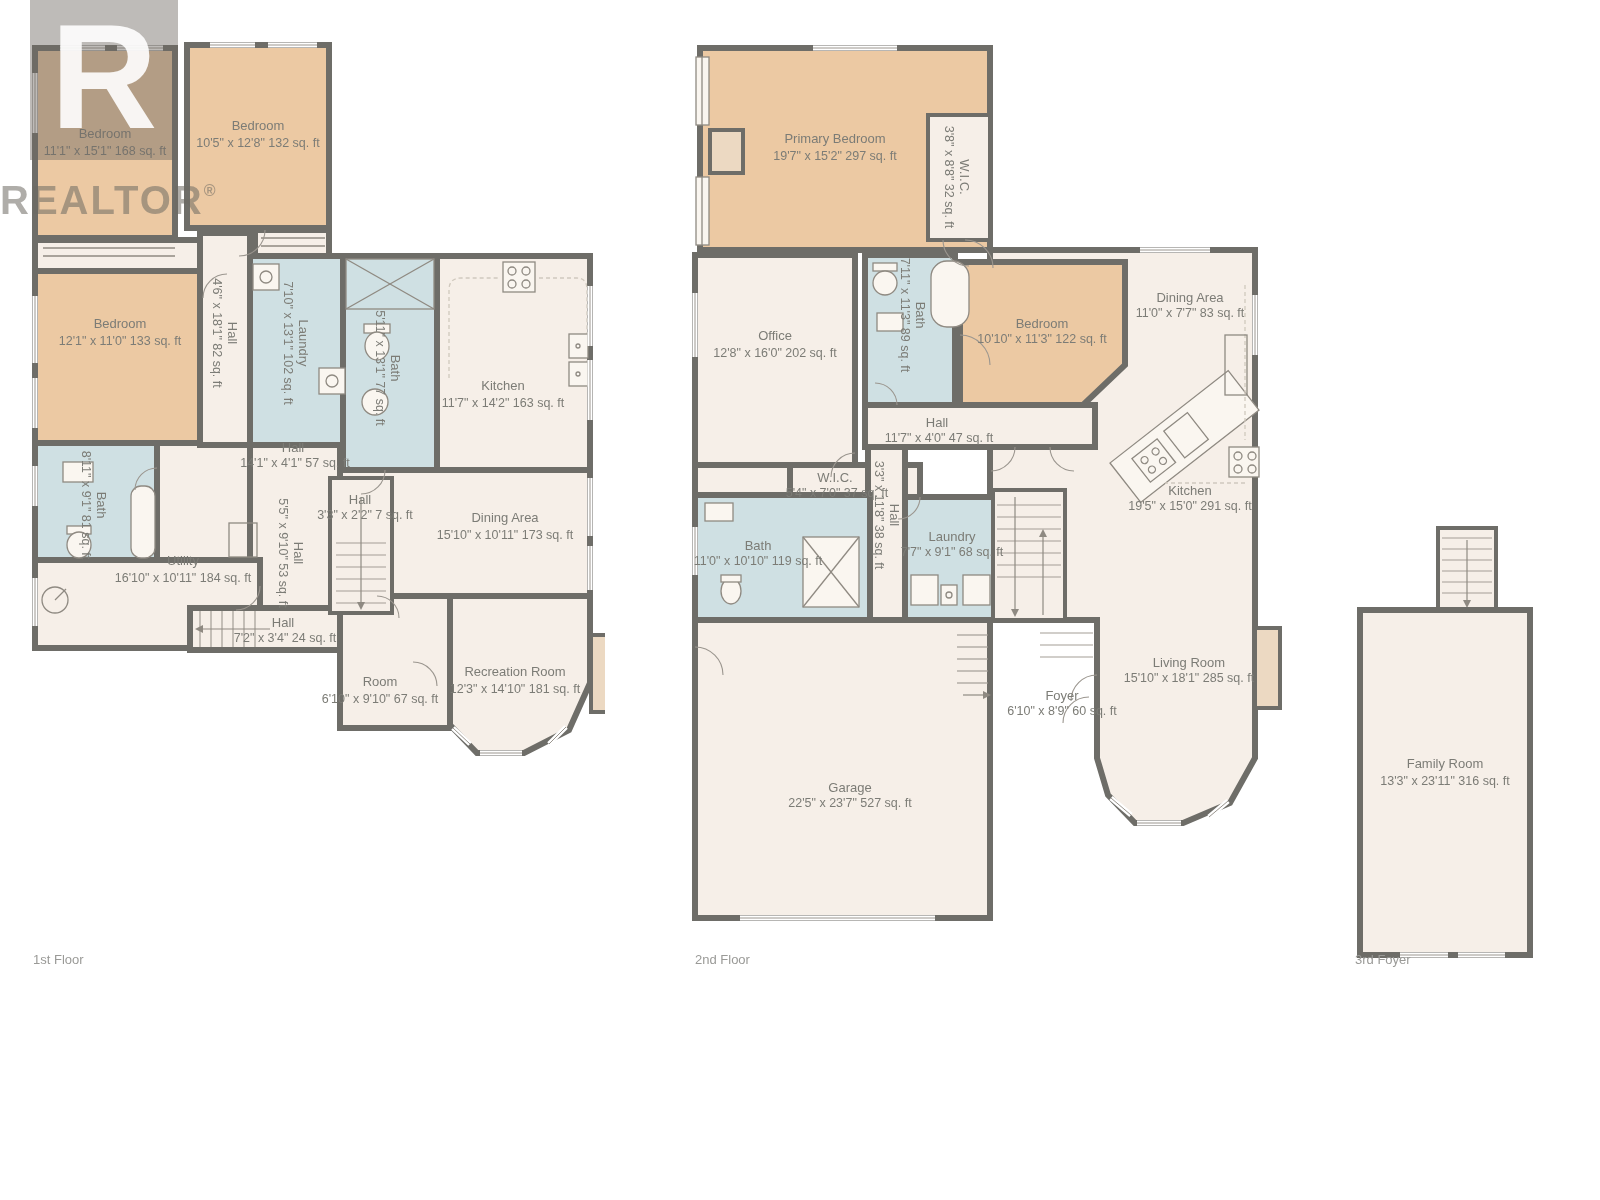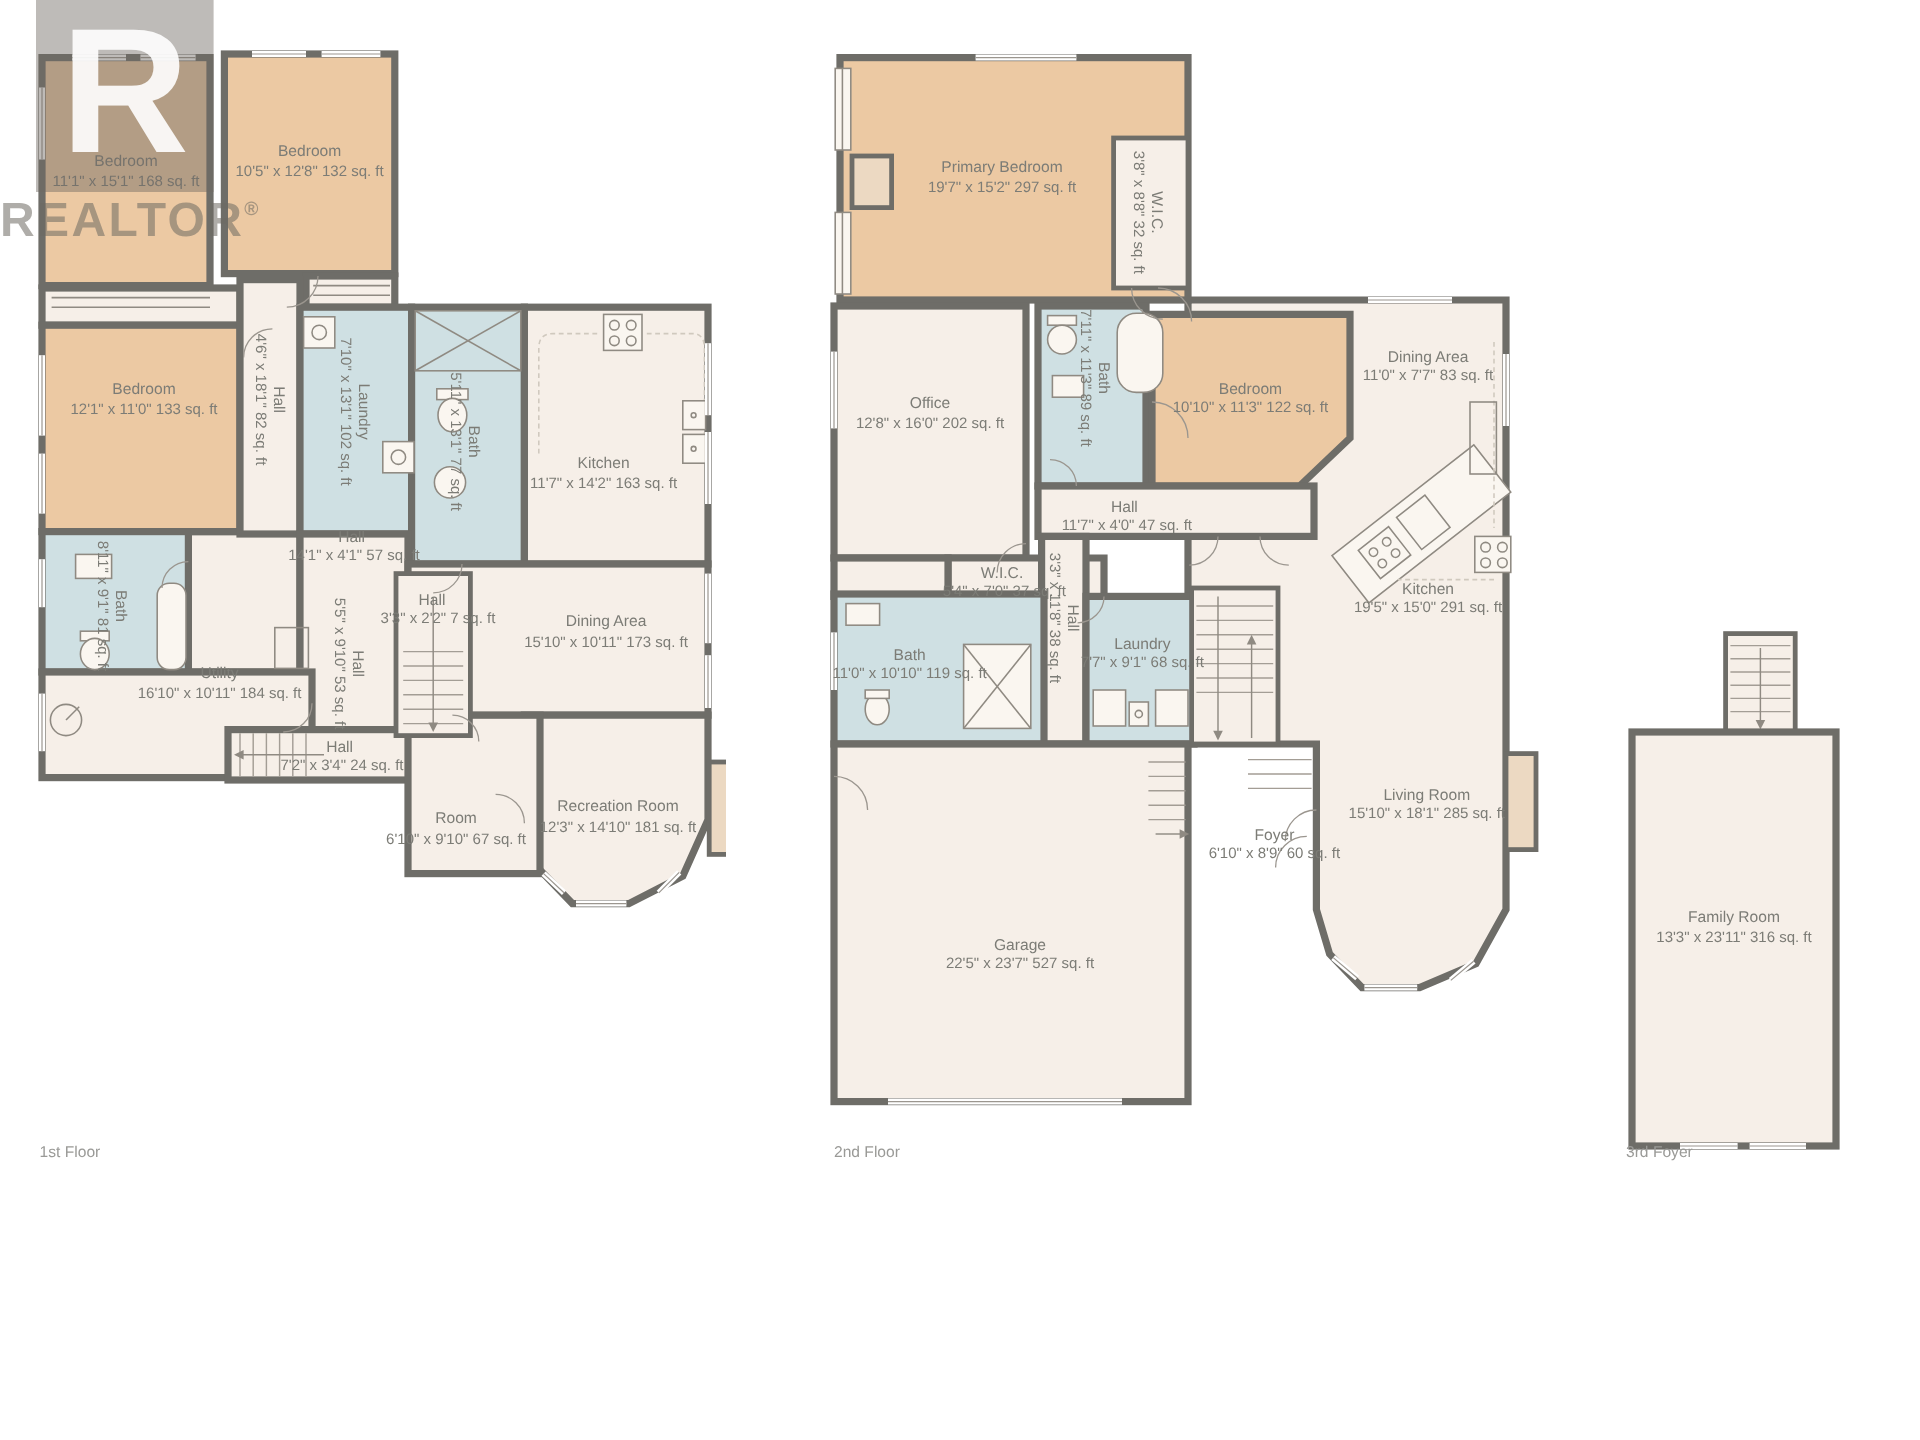--- a/index.html
+++ b/index.html
@@ -25,21 +25,21 @@
   .arw{stroke:#8f8a82;stroke-width:1.2;fill:none}
   .ah{fill:#8f8a82}
   .door{fill:none;stroke:#9b968f;stroke-width:1.1}
   
   .floor-cap{position:absolute;font-size:13px;color:#9a9a97}
   
   .realtor{position:absolute;left:0;top:0;width:195px;z-index:5}
   .r-block{position:relative;left:30px;width:148px;height:160px;background:rgba(110,105,98,.45);
            display:flex;align-items:center;justify-content:center}
   .r-glyph{font-size:148px;font-weight:bold;color:rgba(255,255,255,.9);line-height:1;margin-top:-6px}
-  .r-word{margin-top:2px;font-size:40px;font-weight:bold;letter-spacing:2px;
+  .r-word{margin-top:18px;font-size:40px;font-weight:bold;letter-spacing:2px;
           color:rgba(110,105,98,.55);white-space:nowrap}
   .r-reg{font-size:16px;vertical-align:18px}
   
   .watermark{position:absolute;left:0;right:0;top:1088px;text-align:center;z-index:1;
              font-size:76px;letter-spacing:2px;color:#dadada;white-space:nowrap}
   .summary{position:absolute;left:0;right:0;top:1050px;text-align:center;z-index:2;color:#141414}
   .sum-total{font-size:24px;font-weight:bold;line-height:26px}
   .sum-line{font-size:21px;line-height:24px}
   .sum-disc{font-size:17px;color:#c2410c;margin-top:8px}
   

